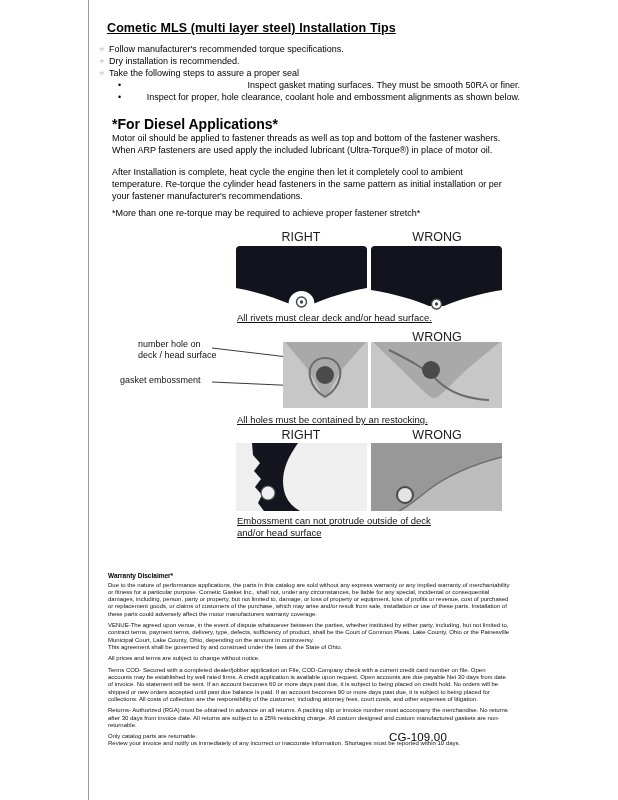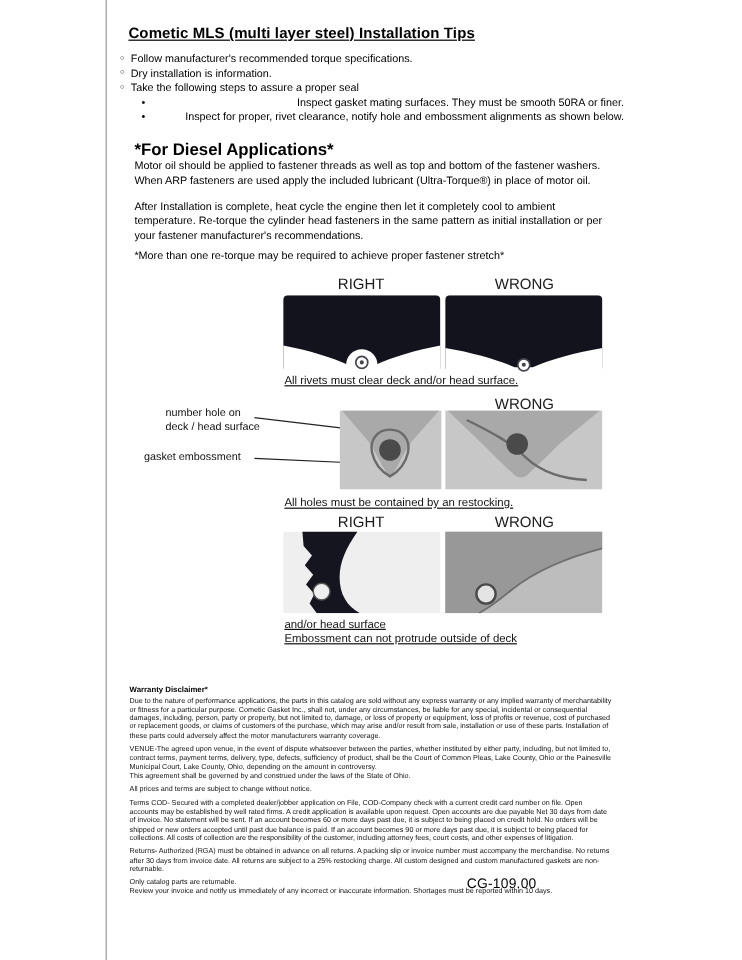--- a/index.html
+++ b/index.html
@@ -43,24 +43,24 @@
 <body>
 
 <div class="page">
 
   <div class="abs left-rule"></div>
 
   <div class="abs title">Cometic MLS (multi layer steel) Installation Tips</div>
 
   <div class="abs tips">
     <div class="tip l1">Follow manufacturer's recommended torque specifications.</div>
-    <div class="tip l1">Dry installation is information.</div>
+    <div class="tip l1">Dry installation is recommended.</div>
     <div class="tip l1">Take the following steps to assure a proper seal</div>
     <div class="tip l2">Inspect gasket mating surfaces.  They must be smooth 50RA or finer.</div>
-    <div class="tip l2">Inspect for proper, rivet clearance, notify hole and embossment alignments as shown below.</div>
+    <div class="tip l2">Inspect for proper, hole clearance, coolant hole and embossment alignments as shown below.</div>
   </div>
 
   <div class="abs h2" style="left:112px; top:116px;">*For Diesel Applications*</div>
   <div class="abs body-text" style="left:112px; top:133px;">Motor oil should be applied to fastener threads as well as top and bottom of the fastener washers. When ARP fasteners are used apply the included lubricant (Ultra-Torque®) in place of motor oil.</div>
   <div class="abs body-text" style="left:112px; top:167px;">After Installation is complete, heat cycle the engine then let it completely cool to ambient temperature. Re-torque the cylinder head fasteners in the same pattern as initial installation or per your fastener manufacturer's recommendations.</div>
   <div class="abs body-text" style="left:112px; top:208px;">*More than one re-torque may be required to achieve proper fastener stretch*</div>
 
   <div class="abs dg-header" style="left:270px; top:230px;">RIGHT</div>
   <div class="abs dg-header" style="left:406px; top:230px;">WRONG</div>
 
@@ -130,22 +130,22 @@
   </div>
   <div class="abs" style="left:371px; top:443px;">
     <svg class="panel" width="131" height="68" viewBox="0 0 131 68">
       <rect width="131" height="68" fill="#bdbdbd"></rect>
       <path d="M0,0 L131,0 L131,14 C100,22 74,34 56,48 C44,58 36,64 28,68 L0,68 Z" fill="#989898"></path>
       <path d="M131,14 C100,22 74,34 56,48 C44,58 36,64 28,68" fill="none" stroke="#6f6f6f" stroke-width="1.5"></path>
       <circle cx="34" cy="52" r="8" fill="#e4e4e4" stroke="#4a4a4a" stroke-width="2"></circle>
     </svg>
   </div>
   <div class="abs caption" style="left:237px; top:515px; line-height:12px;">
+    <div>Embossment can not protrude outside of deck</div>
     <div>and/or head surface</div>
-    <div>Embossment can not protrude outside of deck</div>
   </div>
 
   <div class="abs disclaimer">
     <div class="fine-h">Warranty Disclaimer*</div>
     <p class="fine">Due to the nature of performance applications, the parts in this catalog are sold without any express warranty or any implied warranty of merchantability or fitness for a particular purpose.  Cometic Gasket Inc., shall not, under any circumstances, be liable for any special, incidental or consequential damages, including, person, party or property, but not limited to, damage, or loss of property or equipment, loss of profits or revenue, cost of purchased or replacement goods, or claims of customers of the purchase, which may arise and/or result from sale, installation or use of these parts.  Installation of these parts could adversely affect the motor manufacturers warranty coverage.</p>
     <p class="fine gap">VENUE-The agreed upon venue, in the event of dispute whatsoever between the parties, whether instituted by either party, including, but not limited to, contract terms, payment terms, delivery, type, defects, sufficiency of product, shall be the Court of Common Pleas, Lake County, Ohio or the Painesville Municipal Court, Lake County, Ohio, depending on the amount in controversy.</p>
     <p class="fine">This agreement shall be governed by and construed under the laws of the State of Ohio.</p>
     <p class="fine gap">All prices and terms are subject to change without notice.</p>
     <p class="fine gap">Terms COD- Secured with a completed dealer/jobber application on File, COD-Company check with a current credit card number on file.  Open accounts may be established by well rated firms.  A credit application is available upon request.  Open accounts are due payable Net 30 days from date of invoice.  No statement will be sent.  If an account becomes 60 or more days past due, it is subject to being placed on credit hold.  No orders will be shipped or new orders accepted until past due balance is paid.  If an account becomes 90 or more days past due, it is subject to being placed for collections.  All costs of collection are the responsibility of the customer, including attorney fees, court costs, and other expenses of litigation.</p>
     <p class="fine gap">Returns- Authorized (RGA) must be obtained in advance on all returns.  A packing slip or invoice number must accompany the merchandise.  No returns after 30 days from invoice date.  All returns are subject to a 25% restocking charge.  All custom designed and custom manufactured gaskets are non-returnable.</p>

